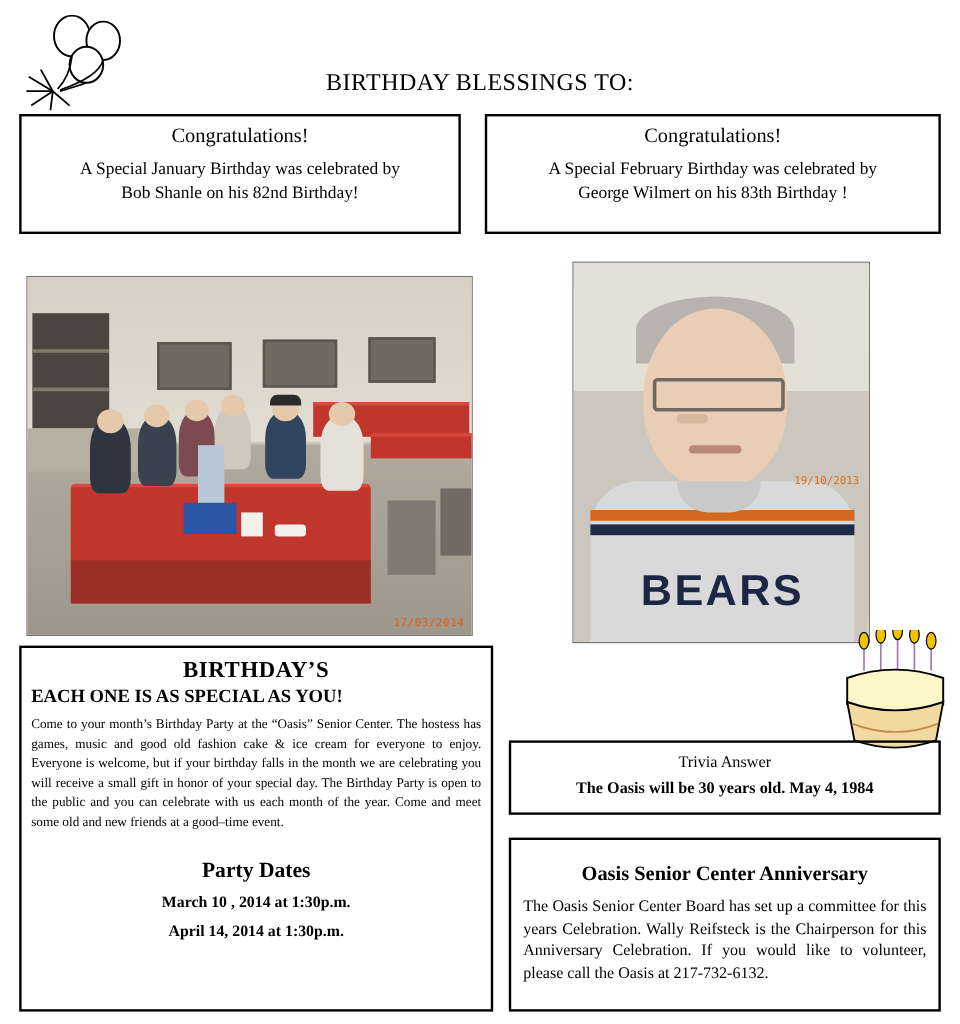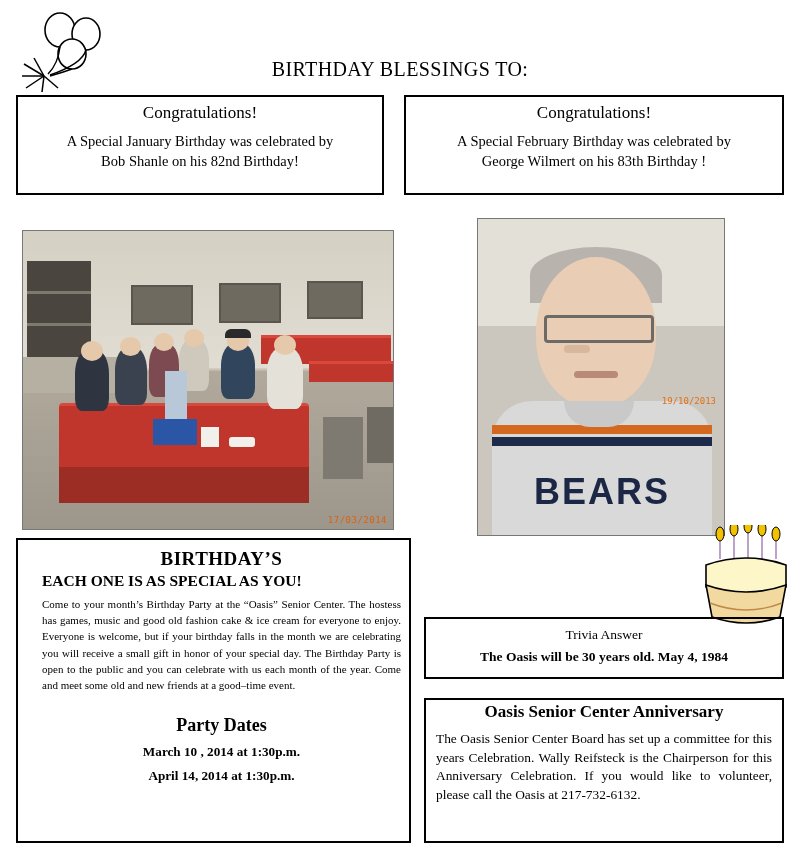--- a/index.html
+++ b/index.html
@@ -110,21 +110,21 @@
 
   
   .bday-box {
     position: absolute;
     left: 16px;
     top: 538px;
     width: 395px;
     height: 305px;
     border: 2px solid #000;
     box-sizing: border-box;
-    padding: 6px 8px 4px 24px;
+    padding: 6px 8px 4px 8px;
   }
   .bday-box .h1 {
     text-align: center;
     font-size: 19px;
     font-weight: bold;
     letter-spacing: 0.5px;
     margin: 2px 0 2px 0;
   }
   .bday-box .h2 {
     text-align: left;
@@ -183,21 +183,21 @@
 
   
   .anniv {
     position: absolute;
     left: 424px;
     top: 698px;
     width: 360px;
     height: 145px;
     border: 2px solid #000;
     box-sizing: border-box;
-    padding: 0 10px;
+    padding: 16px 10px;
   }
   .anniv h3 {
     text-align: center;
     font-size: 17px;
     font-weight: bold;
     margin: 2px 0 8px 0;
   }
   .anniv p {
     margin: 0;
     font-size: 13.4px;

